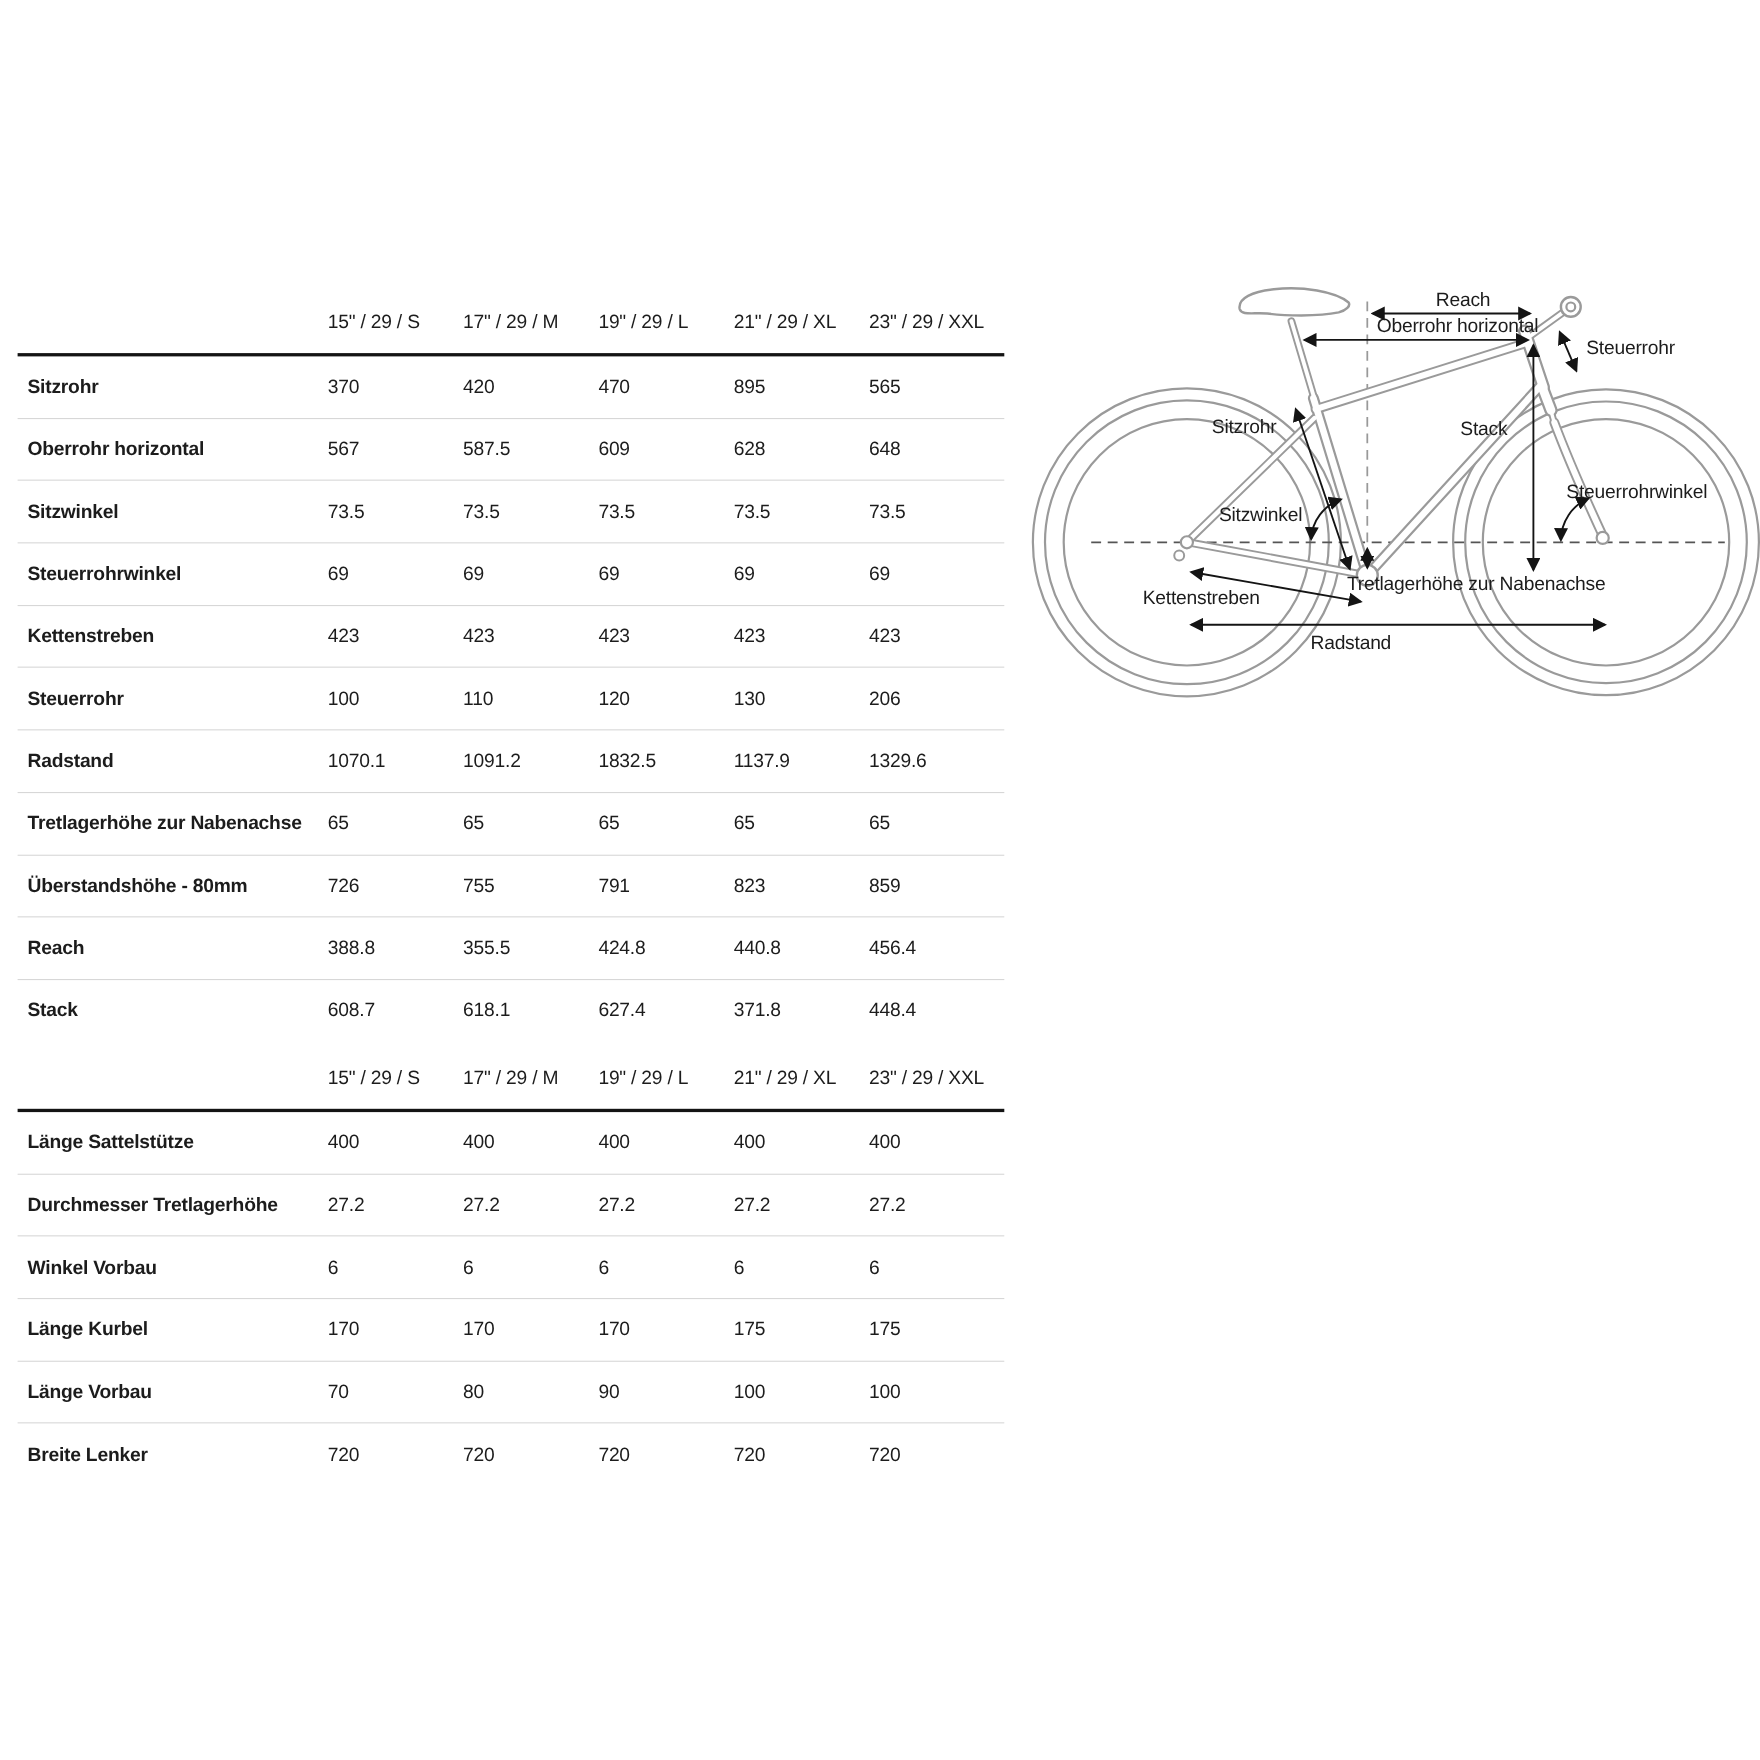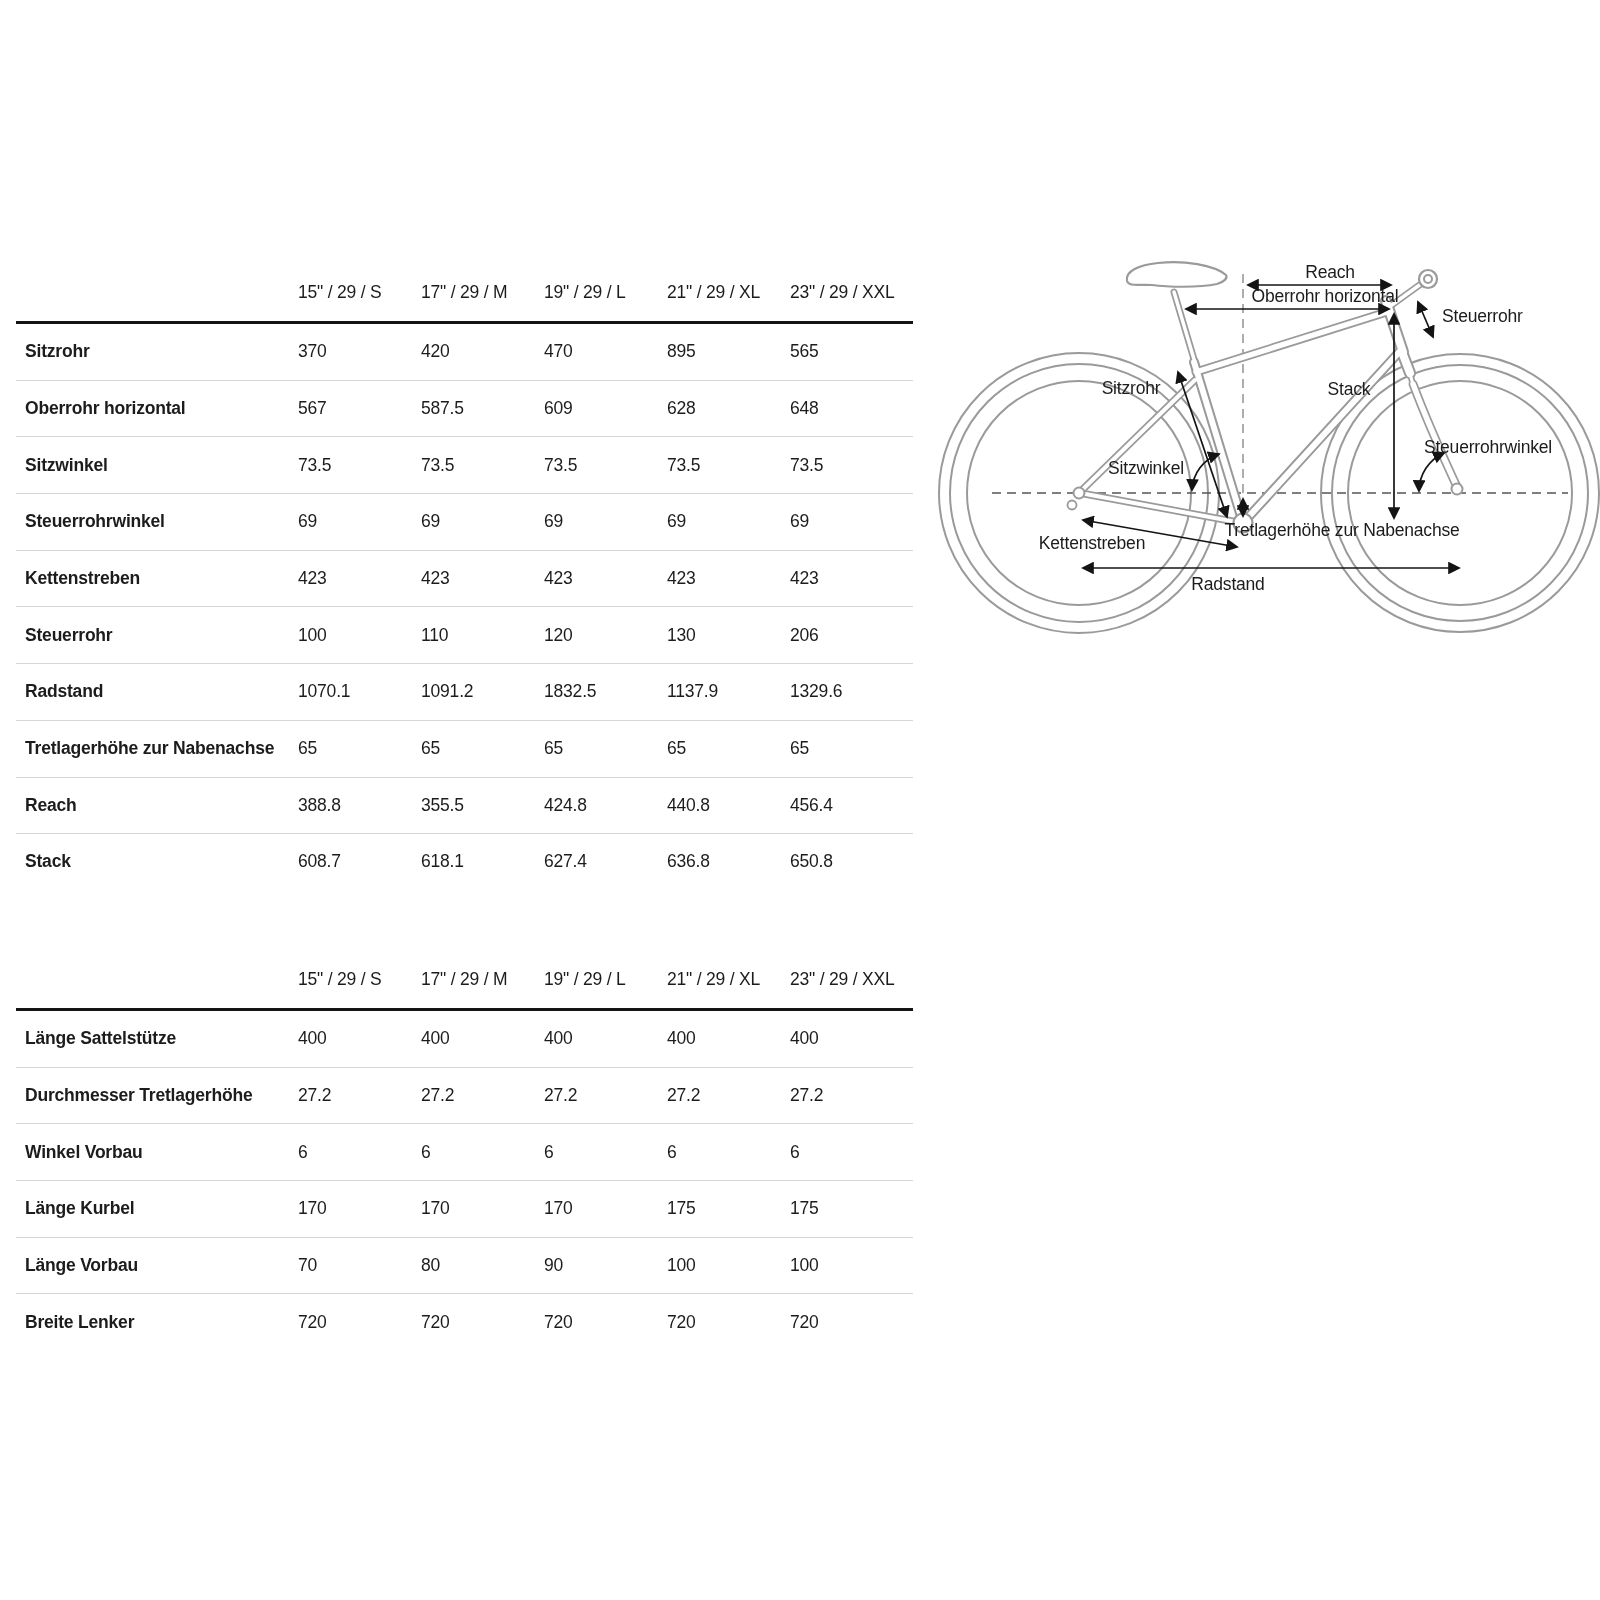--- a/index.html
+++ b/index.html
@@ -125,34 +125,42 @@
         </div>
         <div class="row">
           <div class="cell label">Tretlagerhöhe zur Nabenachse</div>
           <div class="cell value">65</div>
           <div class="cell value">65</div>
           <div class="cell value">65</div>
           <div class="cell value">65</div>
           <div class="cell value">65</div>
         </div>
         <div class="row">
+          <div class="cell label">Überstandshöhe - 80mm</div>
+          <div class="cell value">726</div>
+          <div class="cell value">755</div>
+          <div class="cell value">791</div>
+          <div class="cell value">823</div>
+          <div class="cell value">859</div>
+        </div>
+        <div class="row">
           <div class="cell label">Reach</div>
           <div class="cell value">388.8</div>
           <div class="cell value">355.5</div>
           <div class="cell value">424.8</div>
           <div class="cell value">440.8</div>
           <div class="cell value">456.4</div>
         </div>
         <div class="row">
           <div class="cell label">Stack</div>
           <div class="cell value">608.7</div>
           <div class="cell value">618.1</div>
           <div class="cell value">627.4</div>
-          <div class="cell value">636.8</div>
-          <div class="cell value">650.8</div>
+          <div class="cell value">371.8</div>
+          <div class="cell value">448.4</div>
         </div>
       </div>
   </div>
 
   <div class="geo-table" id="table2">
     <div class="hrow">
       <div class="cell hcell"></div>
       <div class="cell hcell">15" / 29 / S</div>
       <div class="cell hcell">17" / 29 / M</div>
       <div class="cell hcell">19" / 29 / L</div>

